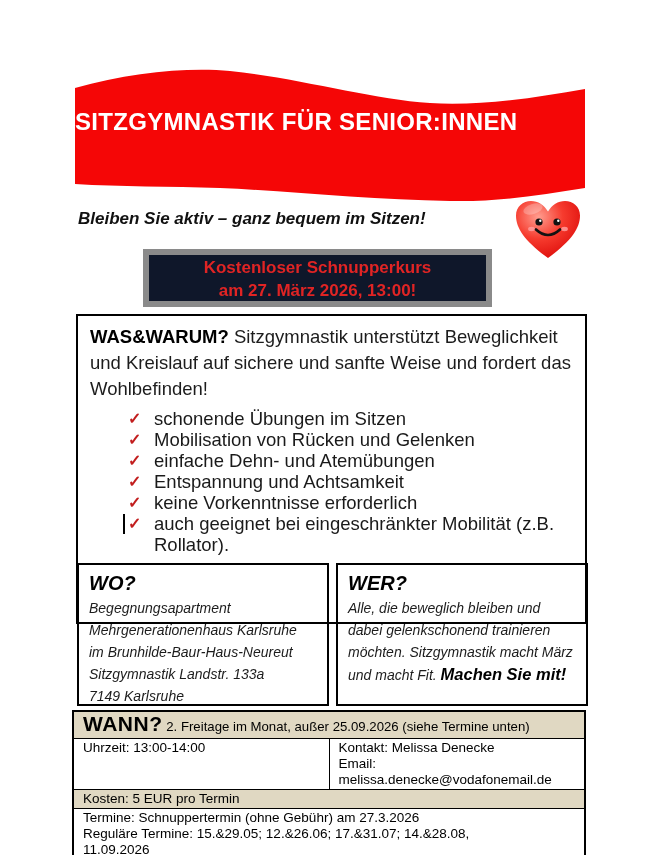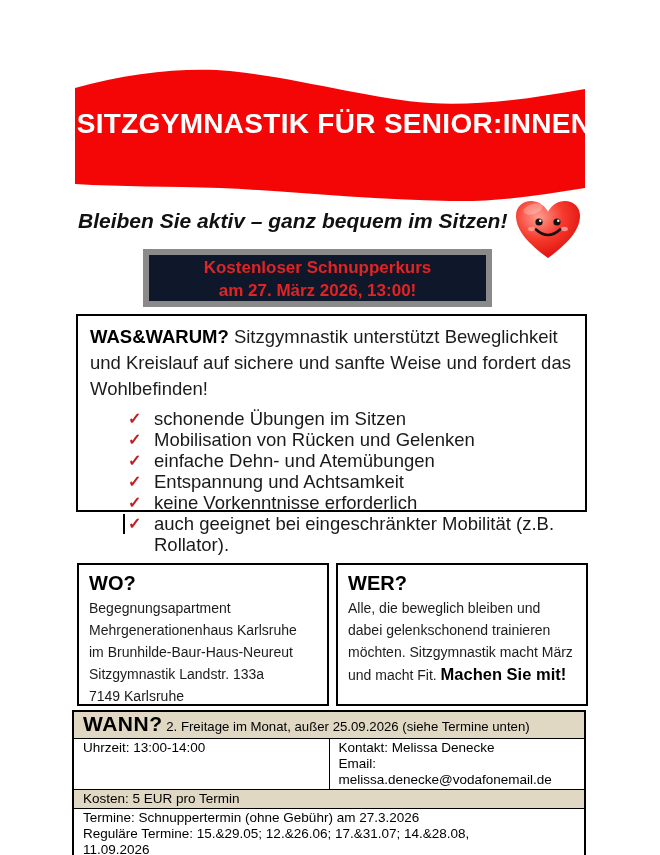--- a/index.html
+++ b/index.html
@@ -5,54 +5,54 @@
   html,body{margin:0;padding:0;background:#fff;}
   .page{
     position:relative;width:660px;height:855px;background:#ffffff;overflow:hidden;
     font-family:"Liberation Sans",sans-serif;color:#1a1a1a;
   }
   
   .banner-wrap{position:absolute;left:70px;top:62px;width:528px;height:145px;}
   .banner-wrap svg{display:block;width:100%;height:100%;}
   .banner-ribbon{fill:var(--banner-red,#f50606);}
   .banner-title{
-    position:absolute;left:5px;top:46px;width:518px;text-align:center;
-    font-size:28px;font-weight:bold;color:#ffffff;letter-spacing:.3px;white-space:nowrap;
+    position:absolute;left:5px;top:46px;width:518px;text-align:left;
+    font-size:24px;font-weight:bold;color:#ffffff;letter-spacing:.3px;white-space:nowrap;
   }
   
   .tagline{
     position:absolute;left:78px;top:209px;width:450px;
-    font-size:21px;font-weight:bold;font-style:italic;color:#111;white-space:nowrap;
+    font-size:17px;font-weight:bold;font-style:italic;color:#111;white-space:nowrap;
   }
   .heart{position:absolute;left:512px;top:198px;width:72px;height:64px;}
   
   .promo-box{
     position:absolute;left:143px;top:249px;width:349px;height:58px;box-sizing:border-box;
     border:6px solid var(--frame-gray,#8a8a8a);background:#0f172a;text-align:center;
   }
   .promo-box .line{font-size:17px;font-weight:bold;color:var(--promo-red,#e02424);line-height:23px;}
   .promo-box .line:first-child{margin-top:1px;}
   
   .was-box{
-    position:absolute;left:76px;top:314px;width:511px;height:198px;box-sizing:border-box;
+    position:absolute;left:76px;top:314px;width:511px;height:310px;box-sizing:border-box;
     border:2px solid #000;padding:8px 12px 0 12px;
   }
   .was-intro{font-size:18.5px;line-height:26px;color:#1c1c1c;}
   .was-intro b{font-weight:bold;color:#000;}
   .was-list{margin-top:6px;}
   .was-li{display:flex;font-size:18.5px;line-height:21px;position:relative;}
   .was-li .check{
     width:26px;margin-left:38px;flex:0 0 auto;color:var(--check-red,#c21e1e);
     font-weight:bold;font-size:16px;
   }
   .was-li .caret{position:absolute;left:33px;top:1px;width:2px;height:20px;background:#000;}
   
   .info-box{
     position:absolute;top:563px;width:252px;height:143px;box-sizing:border-box;
-    border:2px solid #000;padding:5px 10px 0 10px;
+    border:2px solid #000;padding:5px 10px 0 10px;font-style:italic;
   }
   .wo-box{left:77px;}
   .wer-box{left:336px;}
   .info-heading{font-size:20px;font-weight:bold;color:#000;line-height:27px;}
   .info-line{font-size:14px;line-height:22px;color:#1c1c1c;white-space:nowrap;}
   .wer-cta{font-size:16.5px;font-weight:bold;color:#000;}
   
   .wann-table{
     position:absolute;left:72px;top:710px;width:514px;border-collapse:collapse;
     table-layout:fixed;font-size:13.5px;color:#000;

